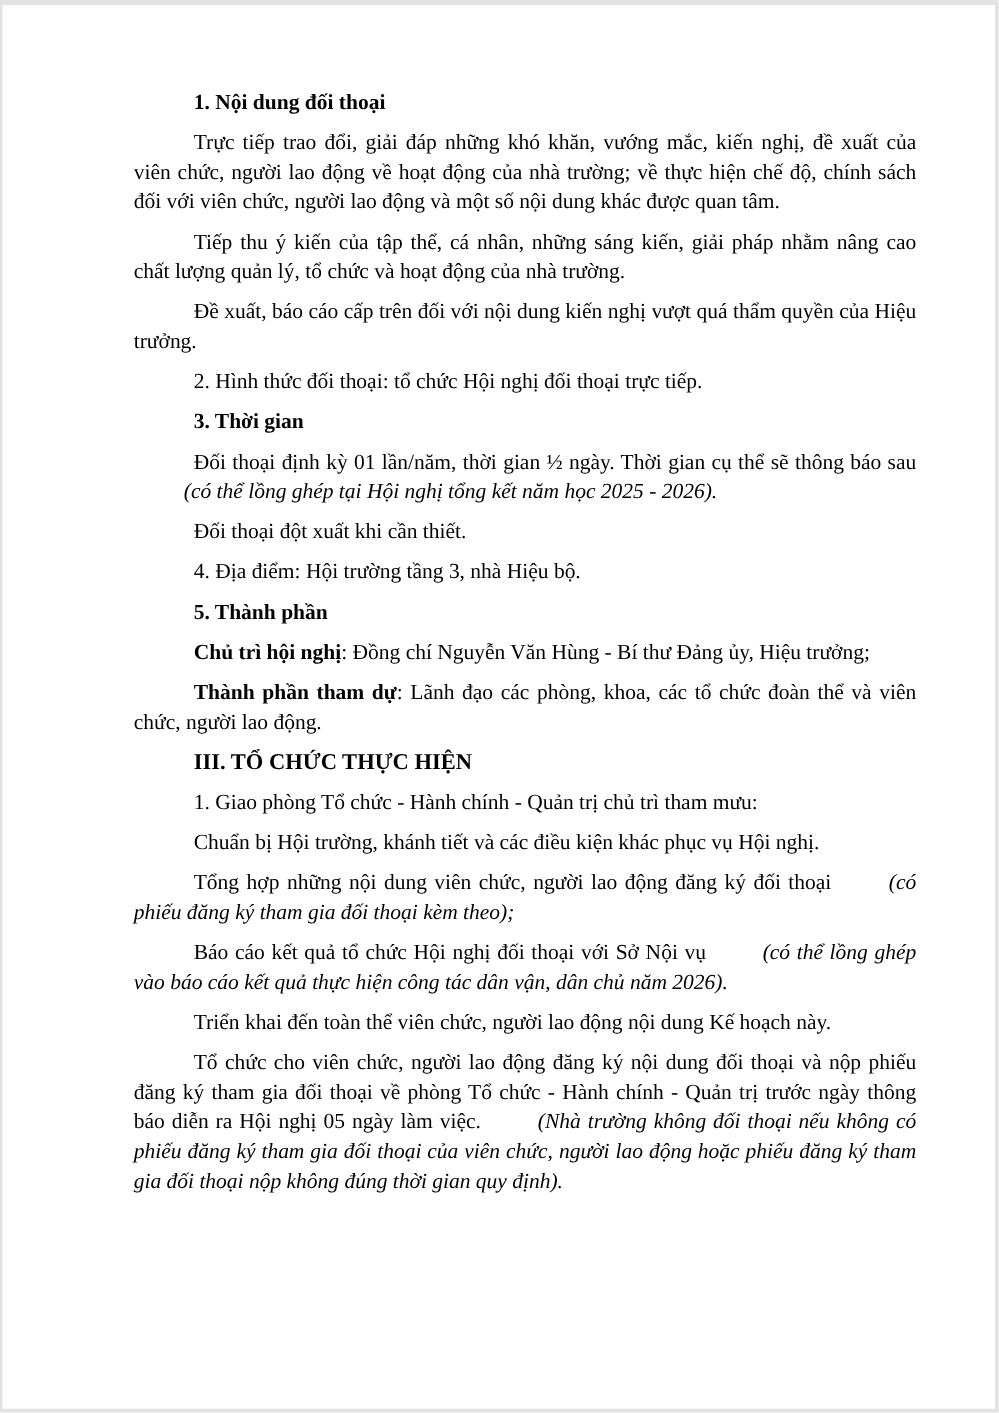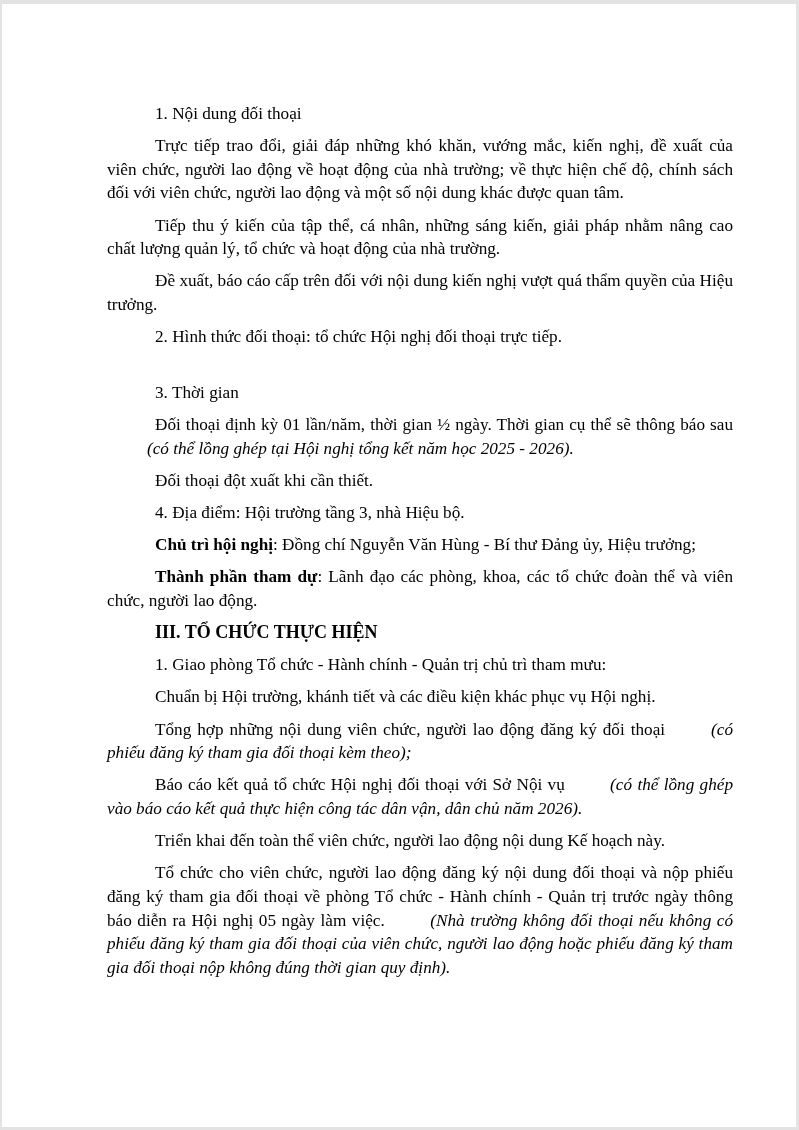--- a/index.html
+++ b/index.html
@@ -21,21 +21,21 @@
       font-family: "Liberation Serif", "DejaVu Serif", serif;
       font-size: 17.2px;
       line-height: 23.6px;
       color: #000;
     }
     .content p {
       margin: 0 0 8.6px 0;
       text-align: justify;
       text-indent: 48px;
     }
-    .content p.h { font-weight: normal; margin-top: 32px; }
+    .content p.h { font-weight: bold; }
     .content p.h2 { font-weight: bold; font-size: 18px; }
     b { font-weight: normal; }
     i { font-style: italic; margin-left: 40px; }
     .bi { font-weight: bold; }
   </style>
 </head>
 <body>
 
 <div class="page">
   <div class="content">
@@ -47,20 +47,21 @@
     <p>Đề xuất, báo cáo cấp trên đối với nội dung kiến nghị vượt quá thẩm quyền của Hiệu trưởng.</p>
 
     <p><b>2. Hình thức đối thoại</b><span>: tổ chức Hội nghị đối thoại trực tiếp.</span></p>
 
     <p class="h">3. Thời gian</p>
     <p><span>Đối thoại định kỳ 01 lần/năm, thời gian ½ ngày. Thời gian cụ thể sẽ thông báo sau </span><i>(có thể lồng ghép tại Hội nghị tổng kết năm học 2025 - 2026).</i></p>
     <p>Đối thoại đột xuất khi cần thiết.</p>
 
     <p><b>4. Địa điểm:</b><span> Hội trường tầng 3, nhà Hiệu bộ.</span></p>
 
+    <p class="h">5. Thành phần</p>
     <p><span class="bi">Chủ trì hội nghị</span><span>: Đồng chí Nguyễn Văn Hùng - Bí thư Đảng ủy, Hiệu trưởng;</span></p>
     <p><span class="bi">Thành phần tham dự</span><span>: Lãnh đạo các phòng, khoa, các tổ chức đoàn thể và viên chức, người lao động.</span></p>
 
     <p class="h2">III. TỔ CHỨC THỰC HIỆN</p>
 
     <p><b>1.</b><span> Giao phòng Tổ chức - Hành chính - Quản trị chủ trì tham mưu:</span></p>
     <p>Chuẩn bị Hội trường, khánh tiết và các điều kiện khác phục vụ Hội nghị.</p>
     <p><span>Tổng hợp những nội dung viên chức, người lao động đăng ký đối thoại </span><i>(có phiếu đăng ký tham gia đối thoại kèm theo);</i></p>
     <p><span>Báo cáo kết quả tổ chức Hội nghị đối thoại với Sở Nội vụ </span><i>(có thể lồng ghép vào báo cáo kết quả thực hiện công tác dân vận, dân chủ năm 2026).</i></p>
 

